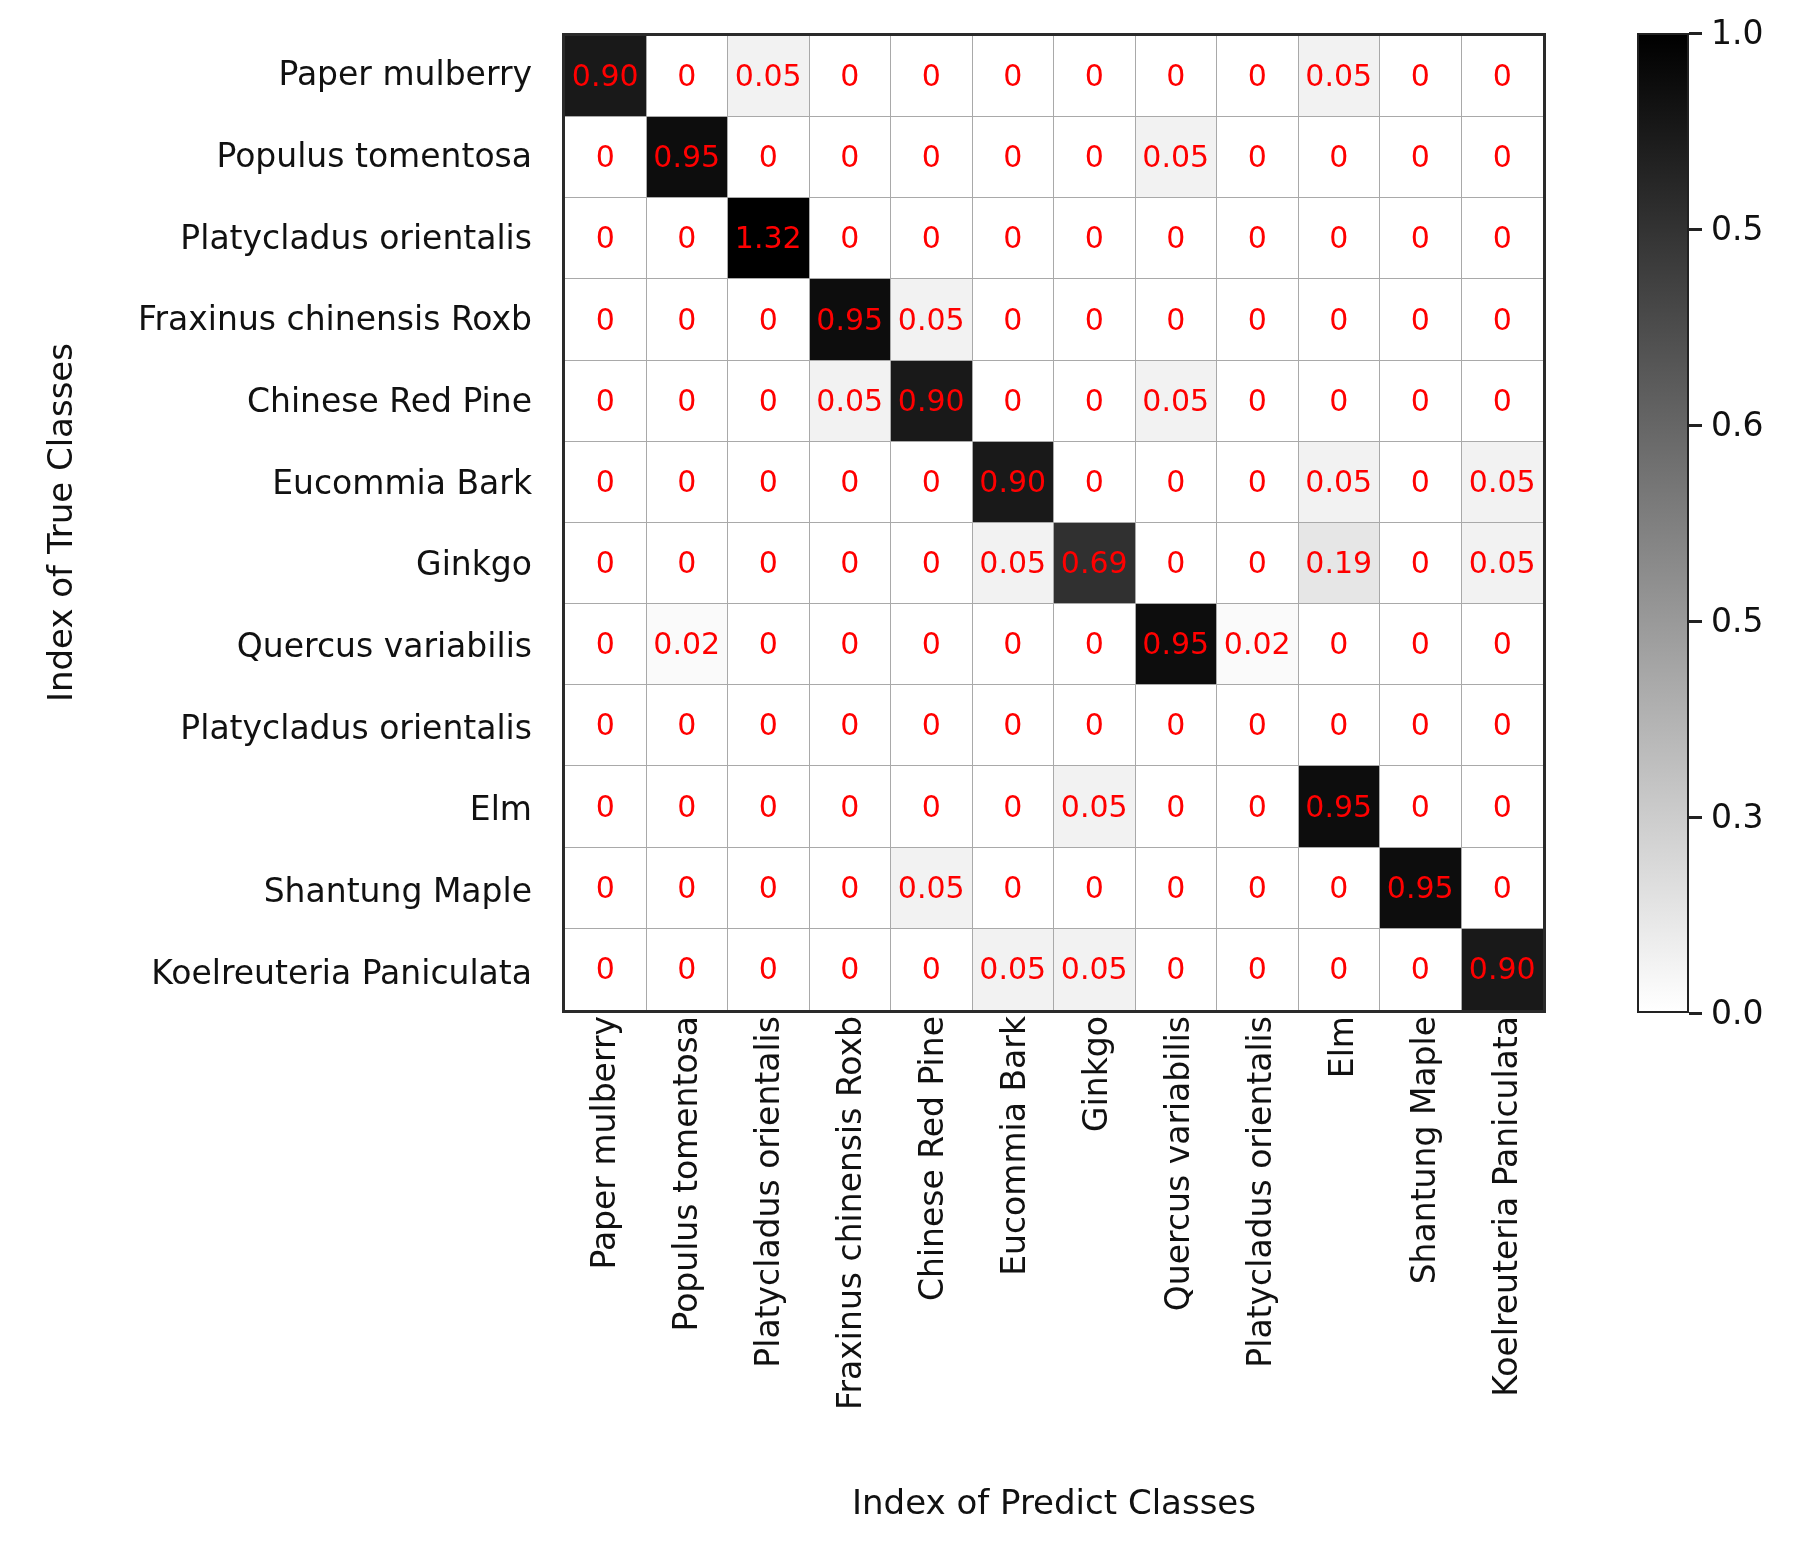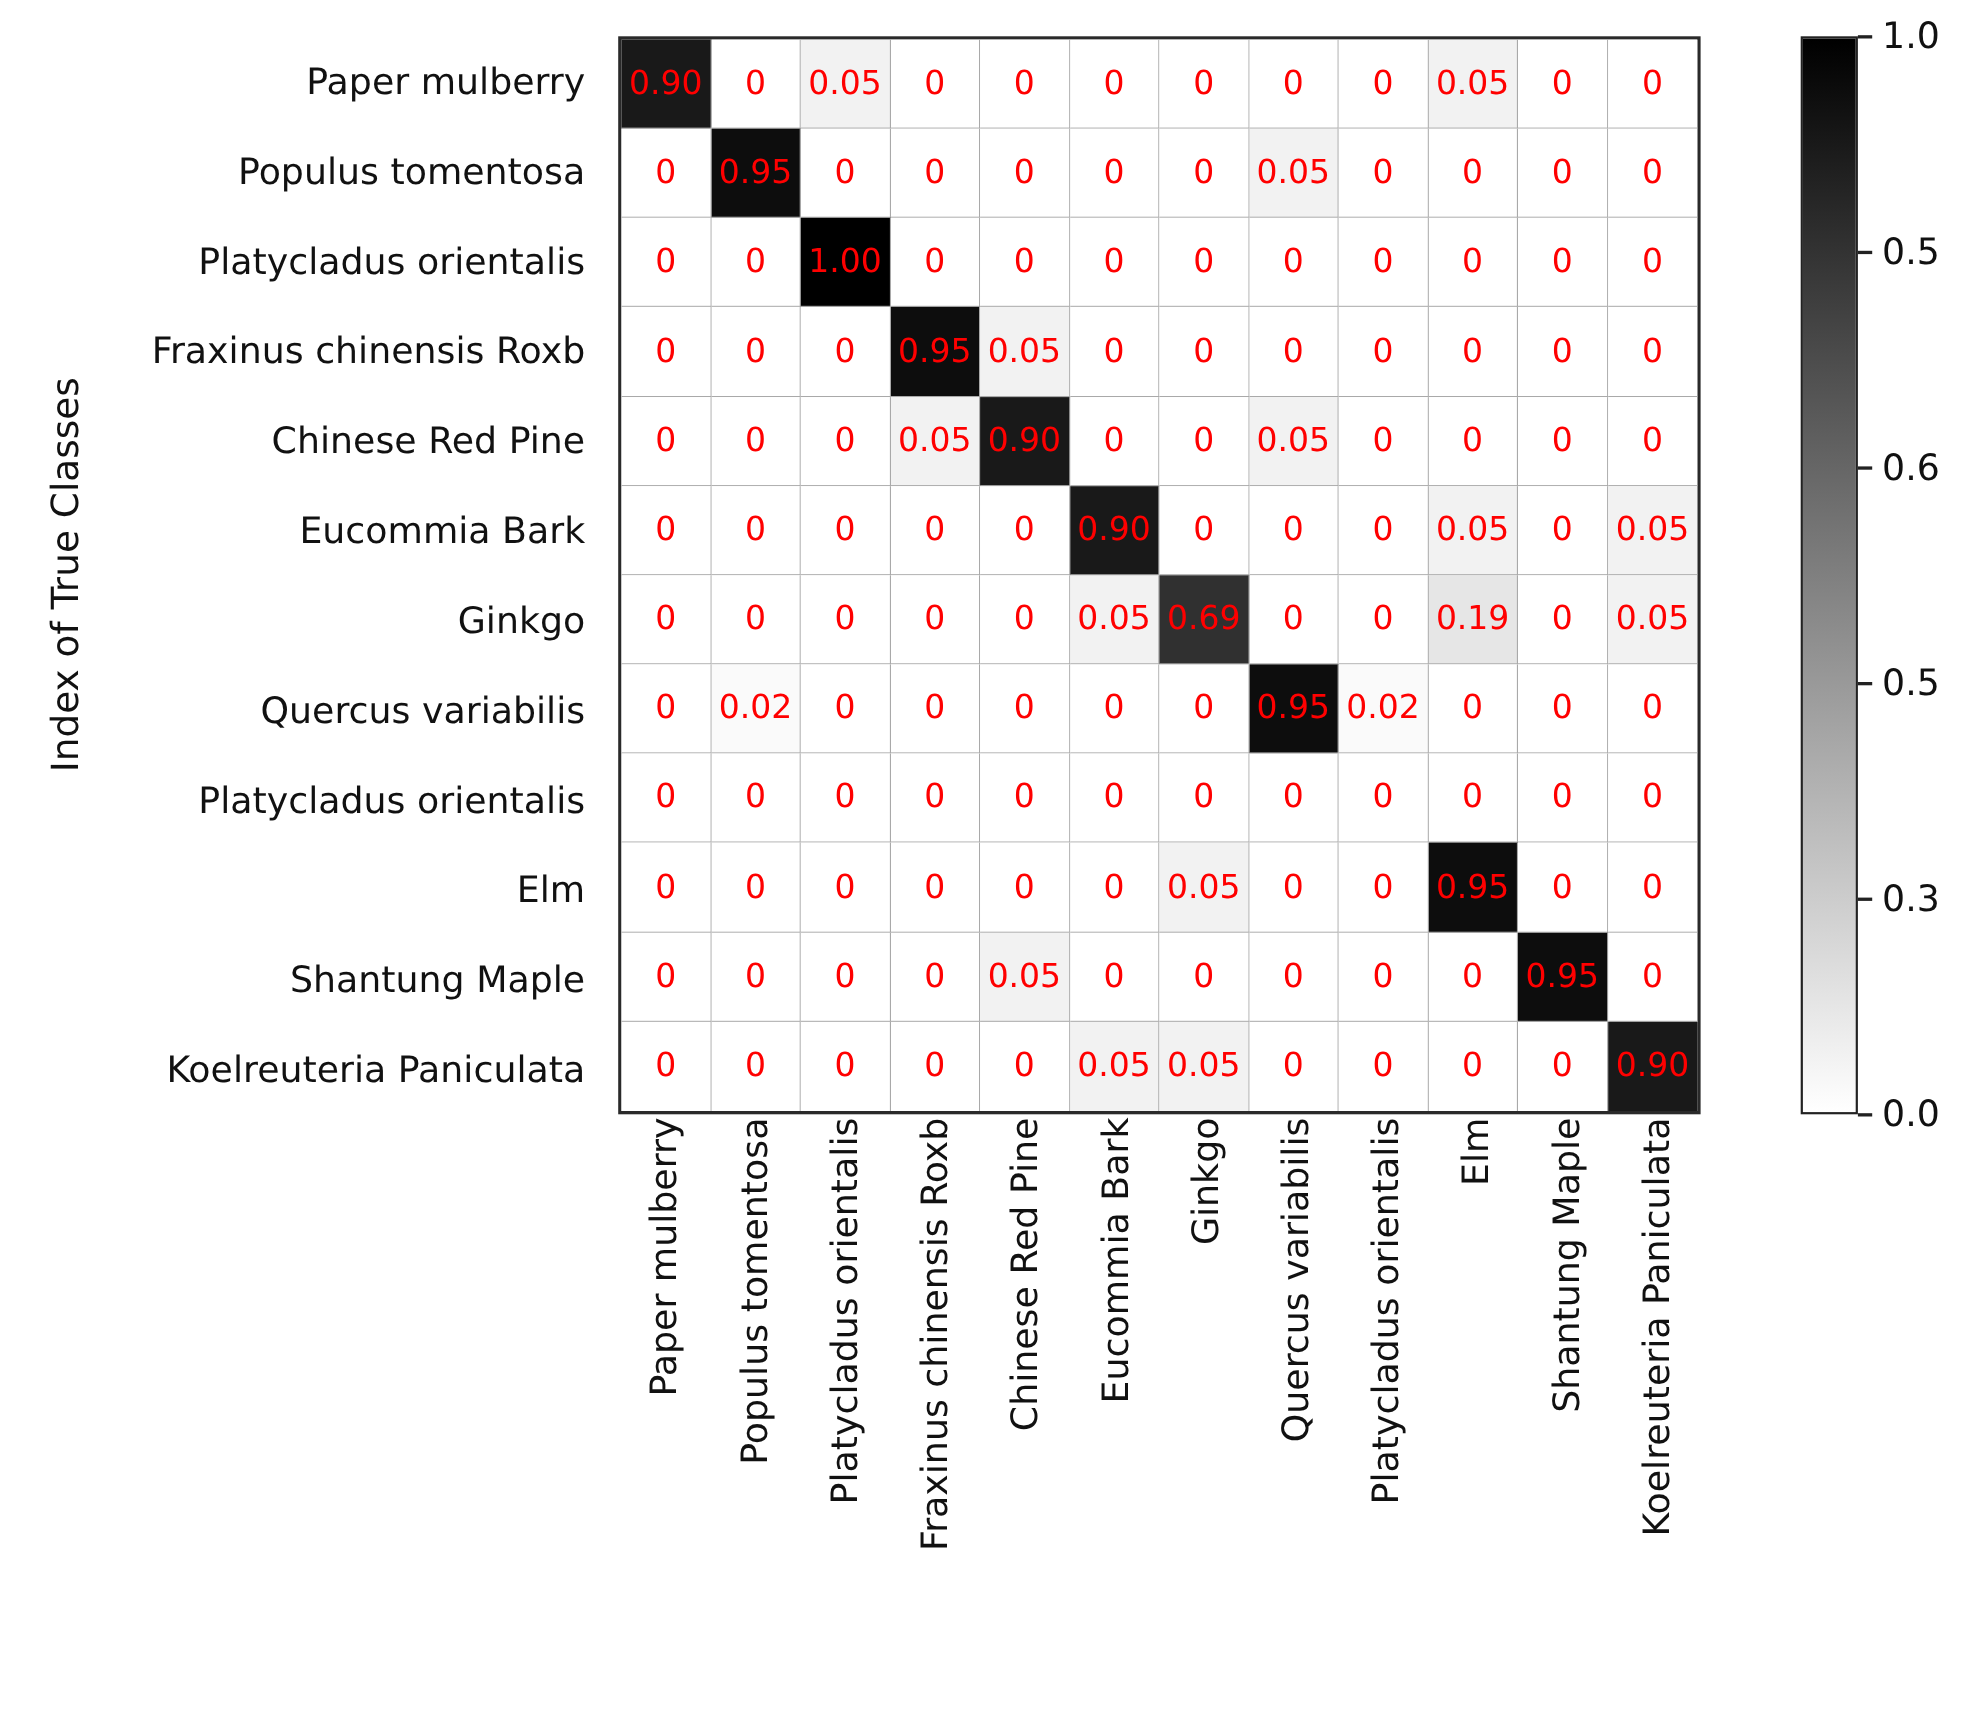--- a/index.html
+++ b/index.html
@@ -167,21 +167,21 @@
       <div class="cell" style="background: rgb(255, 255, 255);">0</div>
       <div class="cell" style="background: rgb(255, 255, 255);">0</div>
       <div class="cell" style="background: rgb(255, 255, 255);">0</div>
       <div class="cell" style="background: rgb(242, 242, 242);">0.05</div>
       <div class="cell" style="background: rgb(255, 255, 255);">0</div>
       <div class="cell" style="background: rgb(255, 255, 255);">0</div>
       <div class="cell" style="background: rgb(255, 255, 255);">0</div>
       <div class="cell last-col" style="background: rgb(255, 255, 255);">0</div>
       <div class="cell" style="background: rgb(255, 255, 255);">0</div>
       <div class="cell" style="background: rgb(255, 255, 255);">0</div>
-      <div class="cell" style="background: rgb(0, 0, 0);">1.00</div>
+      <div class="cell" style="background: rgb(0, 0, 0);">1.32</div>
       <div class="cell" style="background: rgb(255, 255, 255);">0</div>
       <div class="cell" style="background: rgb(255, 255, 255);">0</div>
       <div class="cell" style="background: rgb(255, 255, 255);">0</div>
       <div class="cell" style="background: rgb(255, 255, 255);">0</div>
       <div class="cell" style="background: rgb(255, 255, 255);">0</div>
       <div class="cell" style="background: rgb(255, 255, 255);">0</div>
       <div class="cell" style="background: rgb(255, 255, 255);">0</div>
       <div class="cell" style="background: rgb(255, 255, 255);">0</div>
       <div class="cell last-col" style="background: rgb(255, 255, 255);">0</div>
       <div class="cell" style="background: rgb(255, 255, 255);">0</div>
@@ -302,20 +302,21 @@
       <span class="vert collabel">Chinese Red Pine</span>
       <span class="vert collabel">Eucommia Bark</span>
       <span class="vert collabel">Ginkgo</span>
       <span class="vert collabel">Quercus variabilis</span>
       <span class="vert collabel">Platycladus orientalis</span>
       <span class="vert collabel">Elm</span>
       <span class="vert collabel">Shantung Maple</span>
       <span class="vert collabel">Koelreuteria Paniculata</span>
     </div>
 
+  <div class="xtitle">Index of Predict Classes</div>
 
   <div class="colorbar-wrap">
     <div class="cb-gradient"></div>
     <div id="cb-ticks">
         <div class="cb-tickmark" style="top: -1.5px;"></div>
         <div class="cb-ticklabel" style="top: -21px;">1.0</div>
         <div class="cb-tickmark" style="top: 194.5px;"></div>
         <div class="cb-ticklabel" style="top: 175px;">0.5</div>
         <div class="cb-tickmark" style="top: 390.5px;"></div>
         <div class="cb-ticklabel" style="top: 371px;">0.6</div>

